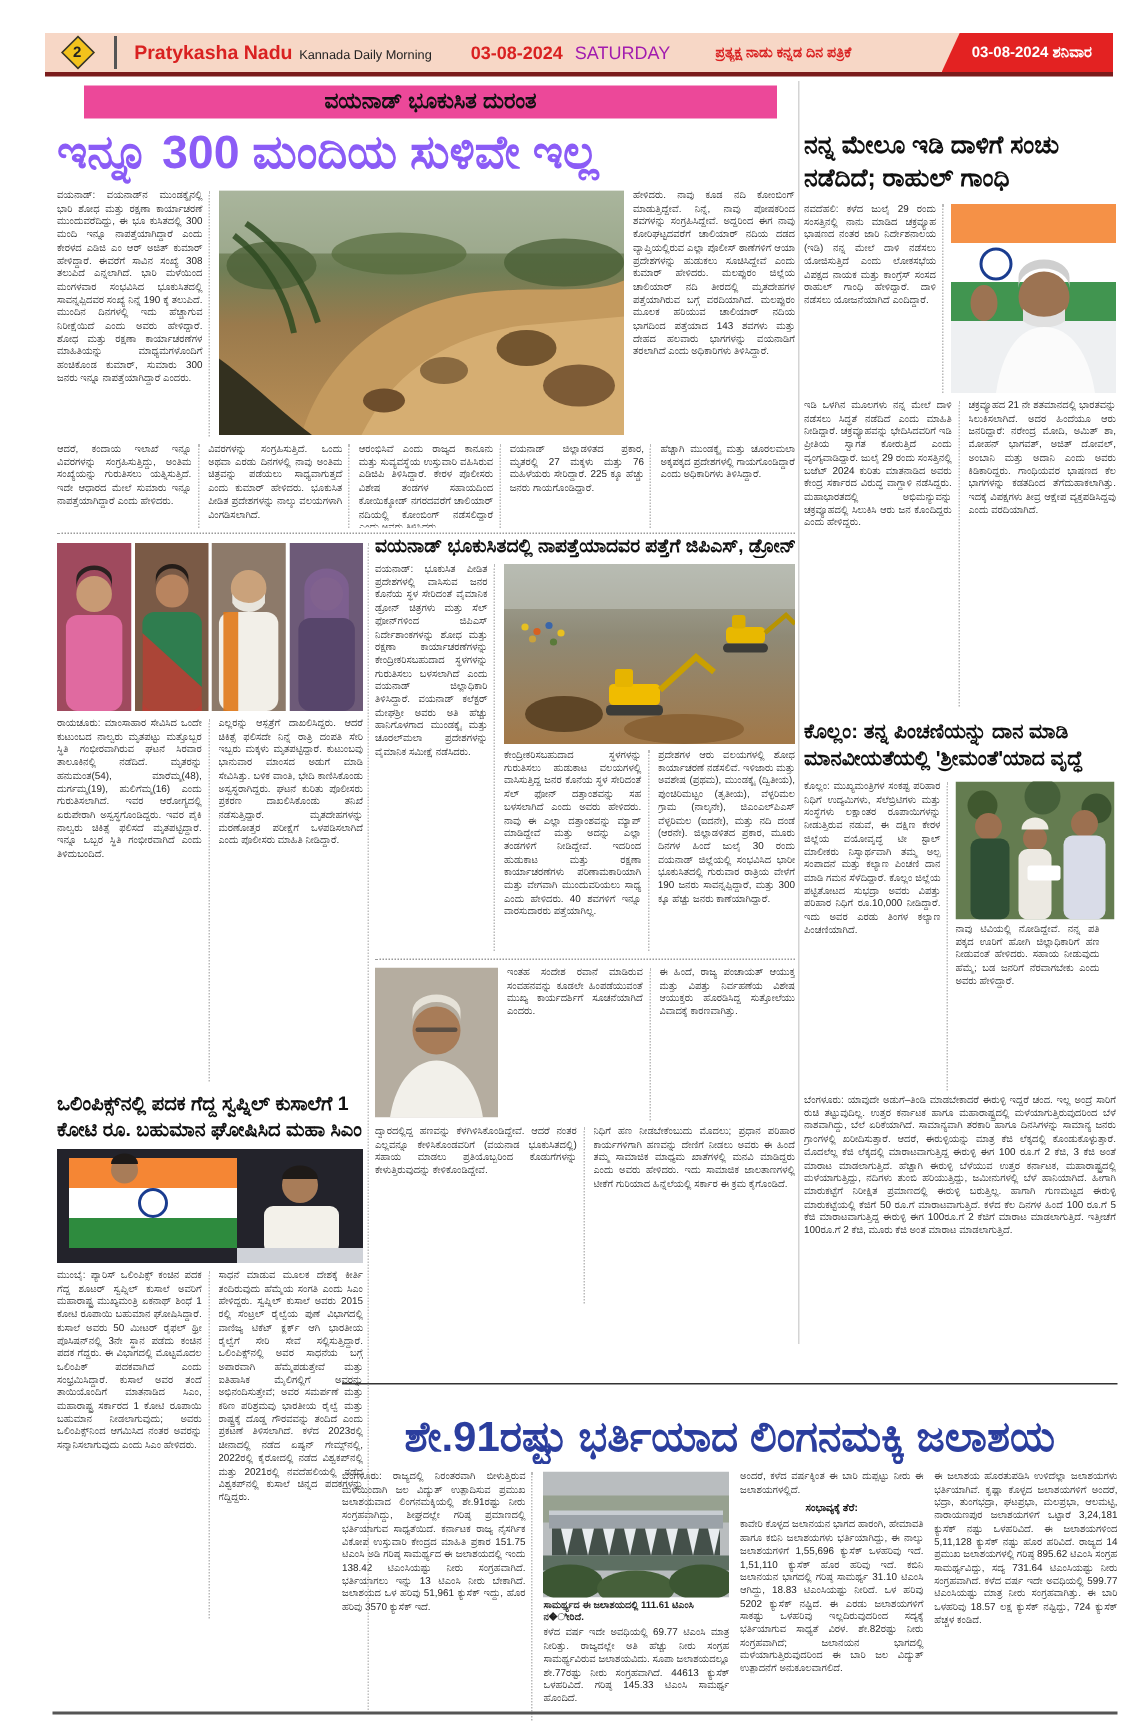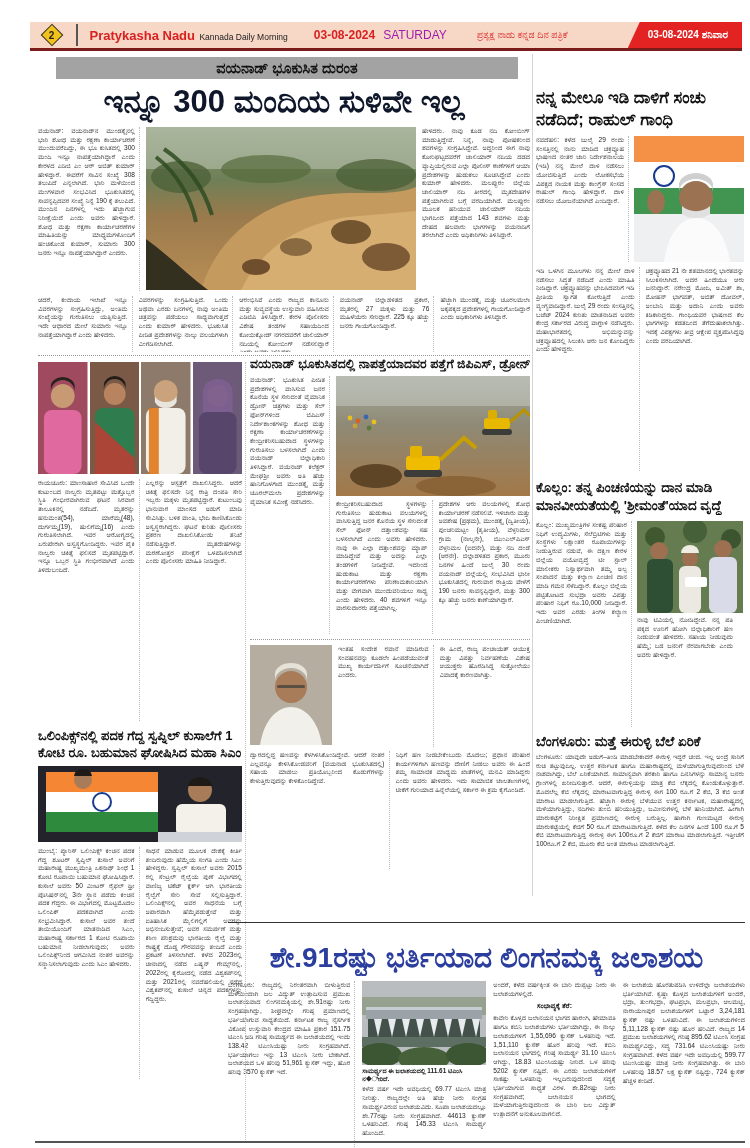--- a/index.html
+++ b/index.html
@@ -11,36 +11,36 @@
     background:#f7d7c6; display:flex; align-items:center; overflow:hidden; }
   .diamond { width:16px; height:16px; margin-left:14px; background:#f2c21c; border:1.6px solid #333;
     transform:rotate(45deg); display:flex; align-items:center; justify-content:center; flex:none; }
   .diamond span { transform:rotate(-45deg); font-size:10px; font-weight:bold; color:#222; }
   .hdiv { width:1.5px; height:22px; background:#555; margin-left:16px; flex:none; }
   .brand { margin-left:12px; white-space:nowrap; }
   .brand-name { color:#d92121; font-weight:bold; font-size:13px; }
   .brand-sub { color:#222; font-size:8.5px; }
   .hdate { margin-left:26px; color:#d92121; font-weight:bold; font-size:12px; white-space:nowrap; }
   .hday  { margin-left:8px; color:#a21caf; font-size:12px; white-space:nowrap; }
-  .tagline { margin-left:30px; color:#d92121; font-weight:normal; font-size:9.5px; white-space:nowrap; overflow:hidden; }
+  .tagline { margin-left:30px; color:#d92121; font-weight:bold; font-size:9.5px; white-space:nowrap; overflow:hidden; }
   .datebox { margin-left:auto; height:100%; background:#e32222; color:#fff; font-weight:bold; font-size:10px;
     display:flex; align-items:center; padding:0 14px 0 20px; clip-path:polygon(12px 0,100% 0,100% 100%,0 100%); flex:none; }
   .maroon-rule { position:absolute; left:30px; top:48px; width:712px; height:2.5px; background:#7b1c1c; }
 
   
   .col { font-size:6.6px; line-height:8.7px; text-align:justify; color:#262626; overflow:hidden; }
   .dot-r { border-right:1px dotted #b9b9b9; padding-right:4px; }
   .photo { display:block; }
   .hl { color:#101010; font-weight:bold; overflow:hidden; }
 
   
-  .kicker { position:absolute; left:56px; top:57px; width:462px; height:22px; background:#a3a3a3;
+  .kicker { position:absolute; left:56px; top:57px; width:462px; height:22px; background:#ec4899;
     color:#111; font-weight:bold; font-size:14.5px; text-align:center; line-height:22px; overflow:hidden; }
-  .headline-main { position:absolute; left:38px; top:81px; width:492px; height:42px; color:#0f172a;
-    font-weight:bold; font-size:31px; line-height:42px; text-align:center; white-space:nowrap; overflow:hidden; }
+  .headline-main { position:absolute; left:38px; top:81px; width:492px; height:42px; color:#8b5cf6;
+    font-weight:bold; font-size:31px; line-height:42px; text-align:left; white-space:nowrap; overflow:hidden; }
   .main-row { position:absolute; left:38px; top:127px; width:492px; height:164px; display:flex; gap:6px; }
   .main-row .c1 { width:102px; flex:none; }
   .main-row .c2 { width:108px; flex:none; }
   .strip5 { position:absolute; left:38px; top:296px; width:492px; height:60px; display:flex; gap:6px;
     border-bottom:1px dotted #9a9a9a; padding-bottom:3px; }
   .strip5 .col { flex:1; }
 
   
   .left-lower { position:absolute; left:38px; top:362px; width:204px; }
   .people { display:flex; gap:2px; height:112px; overflow:hidden; }
@@ -300,21 +300,20 @@
           <circle cx="53" cy="38" r="8" fill="#9c7050"></circle>
             <path d="M44,32 a9,8 0 0 1 18,0 Z" fill="#efece4"></path>
           <rect x="42" y="45" width="22" height="47" rx="6" fill="#ece9e2"></rect>
           <circle cx="86" cy="28" r="9" fill="#9c7050"></circle>
             <rect x="72" y="36" width="28" height="56" rx="6" fill="#d9dce8"></rect>
           <rect x="48" y="56" width="22" height="10" rx="2" fill="#ffffff"></rect>
         </svg>
         <div class="col">ನಾವು ಟಿವಿಯಲ್ಲಿ ನೋಡಿದ್ದೇವೆ. ನನ್ನ ಪತಿ ಪಕ್ಕದ ಊರಿಗೆ ಹೋಗಿ ಜಿಲ್ಲಾಧಿಕಾರಿಗೆ ಹಣ ನೀಡುವಂತೆ ಹೇಳಿದರು. ಸಹಾಯ ನೀಡುವುದು ಹೆಮ್ಮೆ; ಬಡ ಜನರಿಗೆ ನೆರವಾಗಬೇಕು ಎಂದು ಅವರು ಹೇಳಿದ್ದಾರೆ.</div>
       </div>
     </div>
-    <div class="hl onion-hl">ಬೆಂಗಳೂರು: ಮತ್ತೆ ಈರುಳ್ಳಿ ಬೆಲೆ ಏರಿಕೆ</div>
     <div class="col onion-body">ಬೆಂಗಳೂರು: ಯಾವುದೇ ಅಡುಗೆ–ತಿಂಡಿ ಮಾಡಬೇಕಾದರೆ ಈರುಳ್ಳಿ ಇದ್ದರೆ ಚಂದ. ಇಲ್ಲ ಅಂದ್ರೆ ಸಾರಿಗೆ ರುಚಿ ತಟ್ಟುವುದಿಲ್ಲ. ಉತ್ತರ ಕರ್ನಾಟಕ ಹಾಗೂ ಮಹಾರಾಷ್ಟ್ರದಲ್ಲಿ ಮಳೆಯಾಗುತ್ತಿರುವುದರಿಂದ ಬೆಳೆ ನಾಶವಾಗಿದ್ದು, ಬೆಲೆ ಏರಿಕೆಯಾಗಿದೆ. ಸಾಮಾನ್ಯವಾಗಿ ತರಕಾರಿ ಹಾಗೂ ದಿನಸಿಗಳನ್ನು ಸಾಮಾನ್ಯ ಜನರು ಗ್ರಾಂಗಳಲ್ಲಿ ಖರೀದಿಸುತ್ತಾರೆ. ಆದರೆ, ಈರುಳ್ಳಿಯನ್ನು ಮಾತ್ರ ಕೆಜಿ ಲೆಕ್ಕದಲ್ಲಿ ಕೊಂಡುಕೊಳ್ಳುತ್ತಾರೆ. ಮೊದಲೆಲ್ಲ ಕೆಜಿ ಲೆಕ್ಕದಲ್ಲಿ ಮಾರಾಟವಾಗುತ್ತಿದ್ದ ಈರುಳ್ಳಿ ಈಗ 100 ರೂ.ಗೆ 2 ಕೆಜಿ, 3 ಕೆಜಿ ಅಂತೆ ಮಾರಾಟ ಮಾಡಲಾಗುತ್ತಿದೆ. ಹೆಚ್ಚಾಗಿ ಈರುಳ್ಳಿ ಬೆಳೆಯುವ ಉತ್ತರ ಕರ್ನಾಟಕ, ಮಹಾರಾಷ್ಟ್ರದಲ್ಲಿ ಮಳೆಯಾಗುತ್ತಿದ್ದು, ನದಿಗಳು ತುಂಬಿ ಹರಿಯುತ್ತಿದ್ದು, ಜಮೀನುಗಳಲ್ಲಿ ಬೆಳೆ ಹಾನಿಯಾಗಿದೆ. ಹೀಗಾಗಿ ಮಾರುಕಟ್ಟೆಗೆ ನಿರೀಕ್ಷಿತ ಪ್ರಮಾಣದಲ್ಲಿ ಈರುಳ್ಳಿ ಬರುತ್ತಿಲ್ಲ. ಹಾಗಾಗಿ ಗುಣಮಟ್ಟದ ಈರುಳ್ಳಿ ಮಾರುಕಟ್ಟೆಯಲ್ಲಿ ಕೆಜಿಗೆ 50 ರೂ.ಗೆ ಮಾರಾಟವಾಗುತ್ತಿದೆ. ಕಳೆದ ಕೆಲ ದಿನಗಳ ಹಿಂದೆ 100 ರೂ.ಗೆ 5 ಕೆಜಿ ಮಾರಾಟವಾಗುತ್ತಿದ್ದ ಈರುಳ್ಳಿ ಈಗ 100ರೂ.ಗೆ 2 ಕೆಜಿಗೆ ಮಾರಾಟ ಮಾಡಲಾಗುತ್ತಿದೆ. ಇತ್ತೀಚೆಗೆ 100ರೂ.ಗೆ 2 ಕೆಜಿ, ಮೂರು ಕೆಜಿ ಅಂತ ಮಾರಾಟ ಮಾಡಲಾಗುತ್ತಿದೆ.</div>
   </div>
 
   <div class="band">
     <div class="res-hl">ಶೇ.91ರಷ್ಟು ಭರ್ತಿಯಾದ ಲಿಂಗನಮಕ್ಕಿ ಜಲಾಶಯ</div>
     <div class="res-row">
       <div class="col rc dot-r">ಬೆಂಗಳೂರು: ರಾಜ್ಯದಲ್ಲಿ ನಿರಂತರವಾಗಿ ಬೀಳುತ್ತಿರುವ ಮಳೆಯಿಂದಾಗಿ ಜಲ ವಿದ್ಯುತ್ ಉತ್ಪಾದಿಸುವ ಪ್ರಮುಖ ಜಲಾಶಯವಾದ ಲಿಂಗನಮಕ್ಕಿಯಲ್ಲಿ ಶೇ.91ರಷ್ಟು ನೀರು ಸಂಗ್ರಹವಾಗಿದ್ದು, ಶೀಘ್ರದಲ್ಲೇ ಗರಿಷ್ಠ ಪ್ರಮಾಣದಲ್ಲಿ ಭರ್ತಿಯಾಗುವ ಸಾಧ್ಯತೆಯಿದೆ. ಕರ್ನಾಟಕ ರಾಜ್ಯ ನೈಸರ್ಗಿಕ ವಿಕೋಪ ಉಸ್ತುವಾರಿ ಕೇಂದ್ರದ ಮಾಹಿತಿ ಪ್ರಕಾರ 151.75 ಟಿಎಂಸಿ ಅಡಿ ಗರಿಷ್ಠ ಸಾಮರ್ಥ್ಯದ ಈ ಜಲಾಶಯದಲ್ಲಿ ಇಂದು 138.42 ಟಿಎಂಸಿಯಷ್ಟು ನೀರು ಸಂಗ್ರಹವಾಗಿದೆ. ಭರ್ತಿಯಾಗಲು ಇನ್ನು 13 ಟಿಎಂಸಿ ನೀರು ಬೇಕಾಗಿದೆ. ಜಲಾಶಯದ ಒಳ ಹರಿವು 51,961 ಕ್ಯುಸೆಕ್ ಇದ್ದು, ಹೊರ ಹರಿವು 3570 ಕ್ಯುಸೆಕ್ ಇದೆ.</div>
       <div class="rc res-mid">
         <svg class="photo" width="124" height="84" viewBox="0 0 124 84" preserveAspectRatio="none">
           <rect width="124" height="84" fill="#b9bdbf"></rect>

